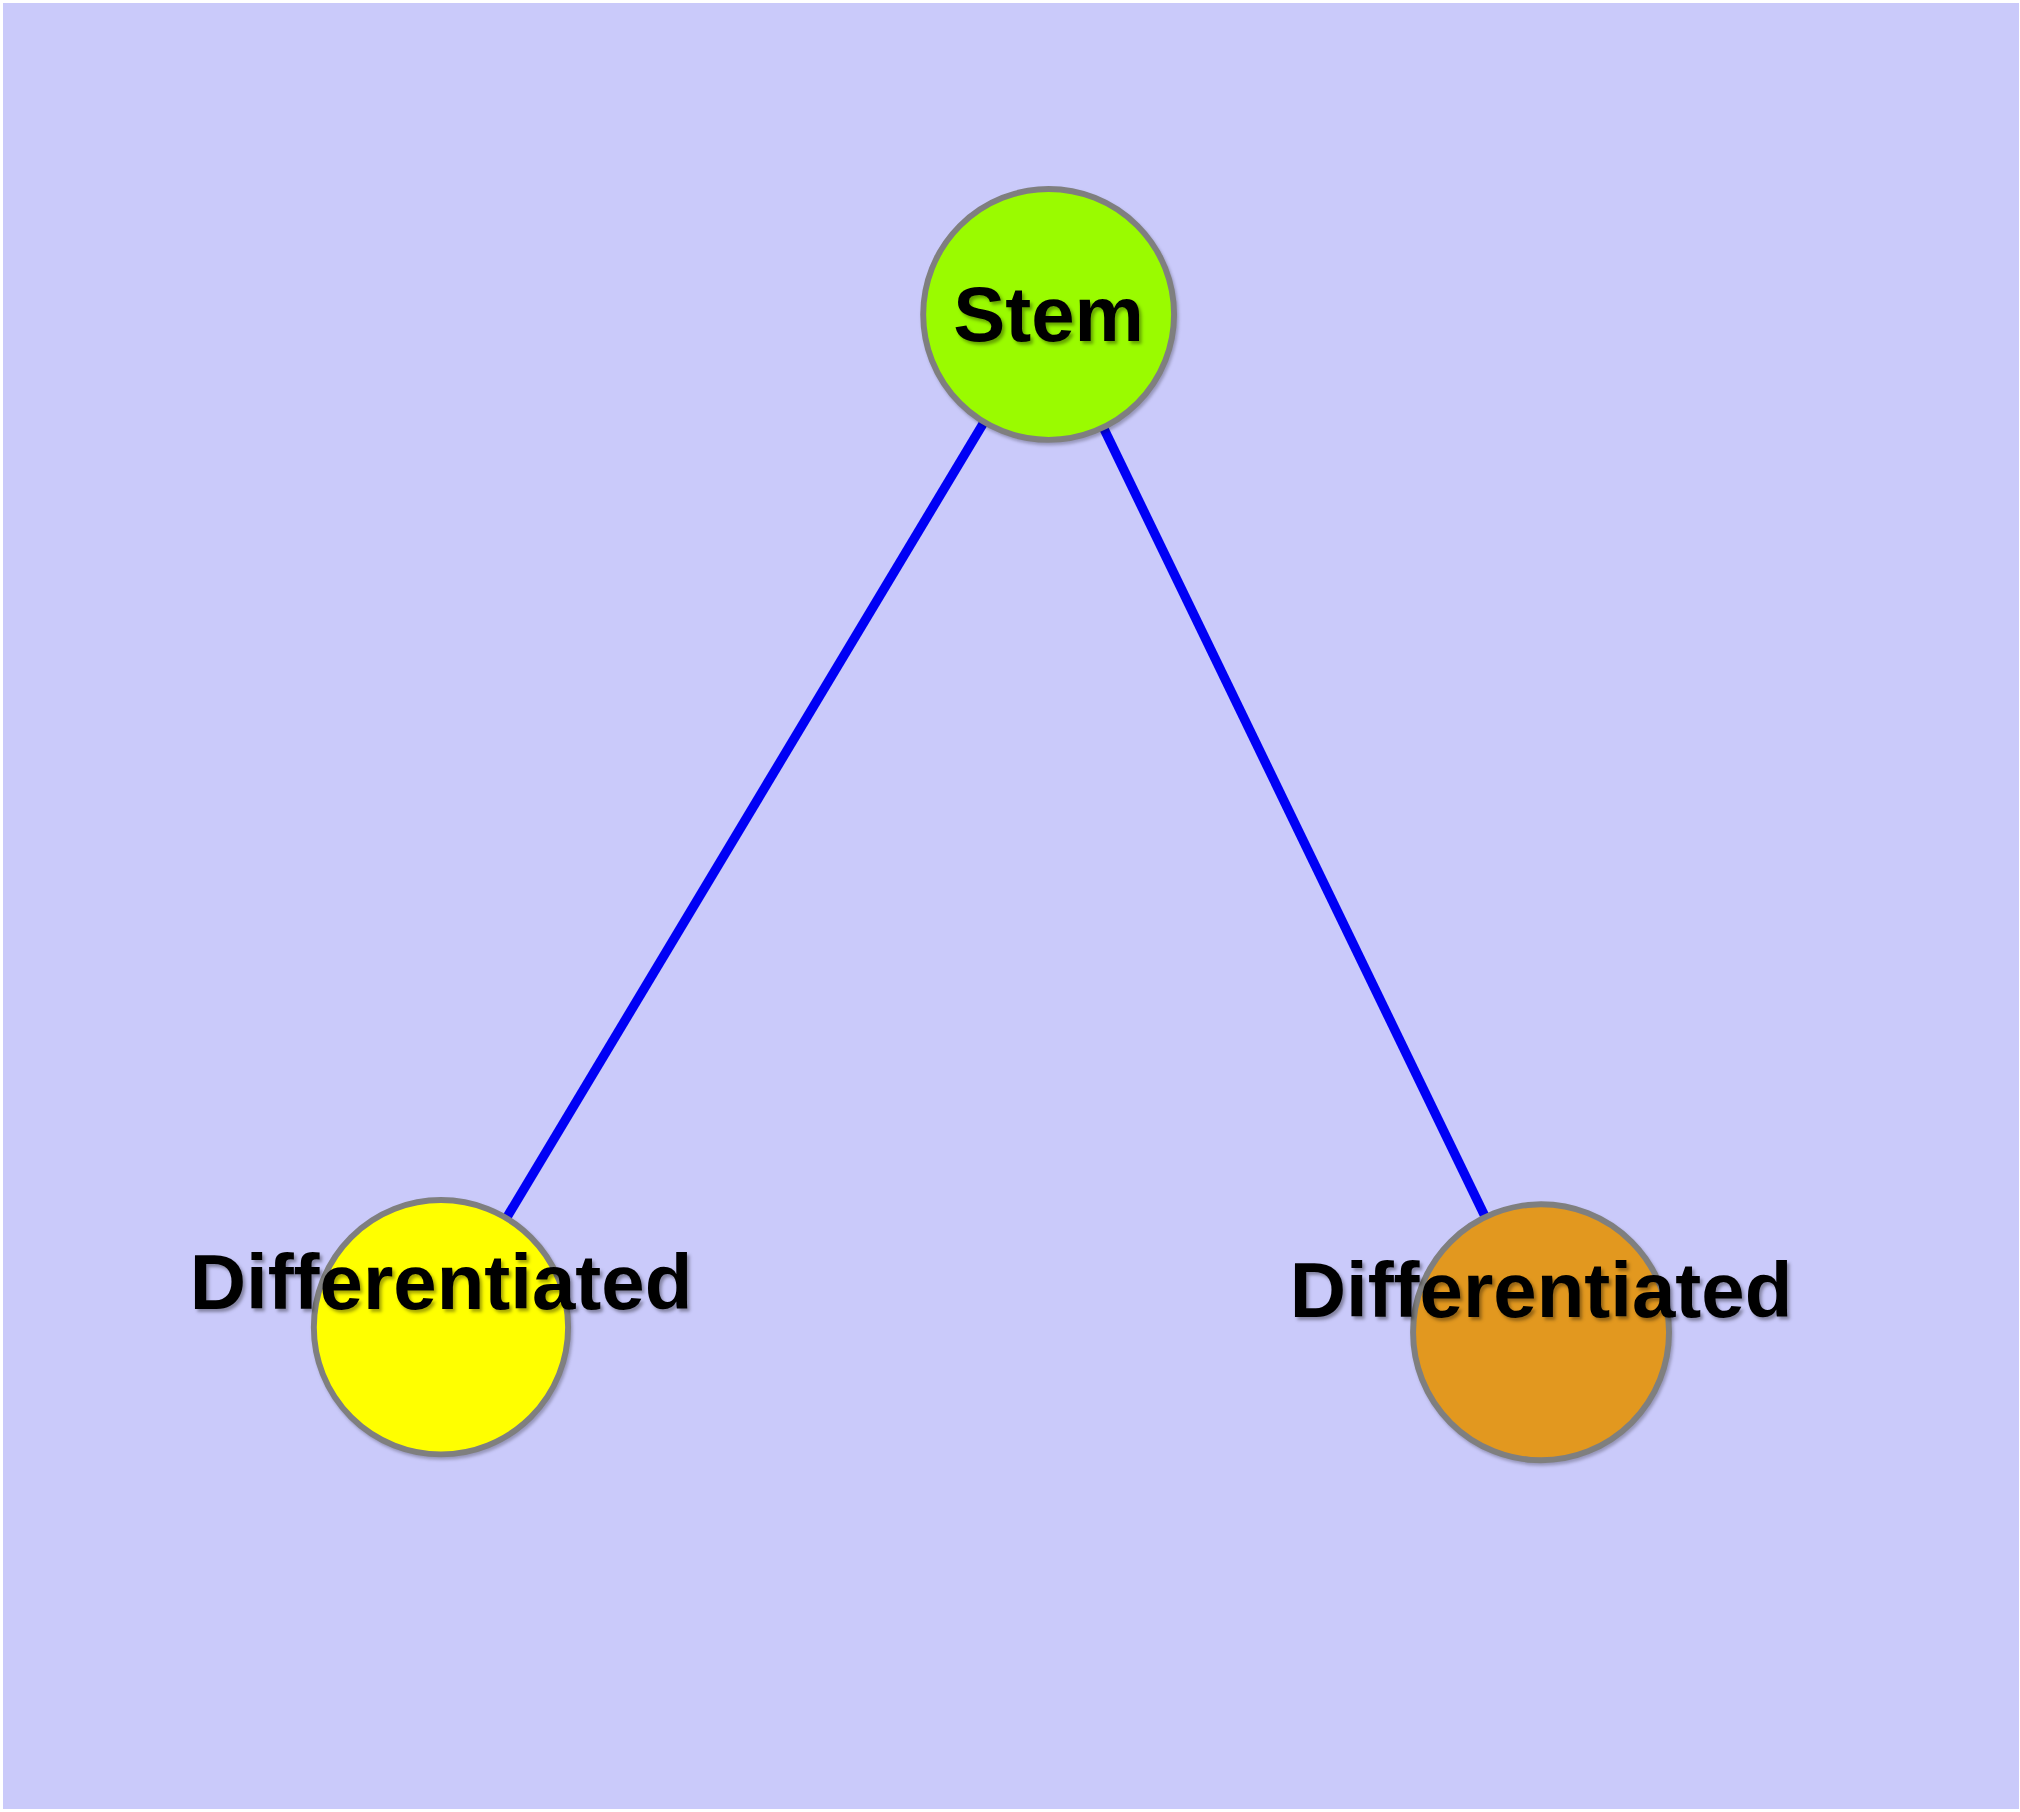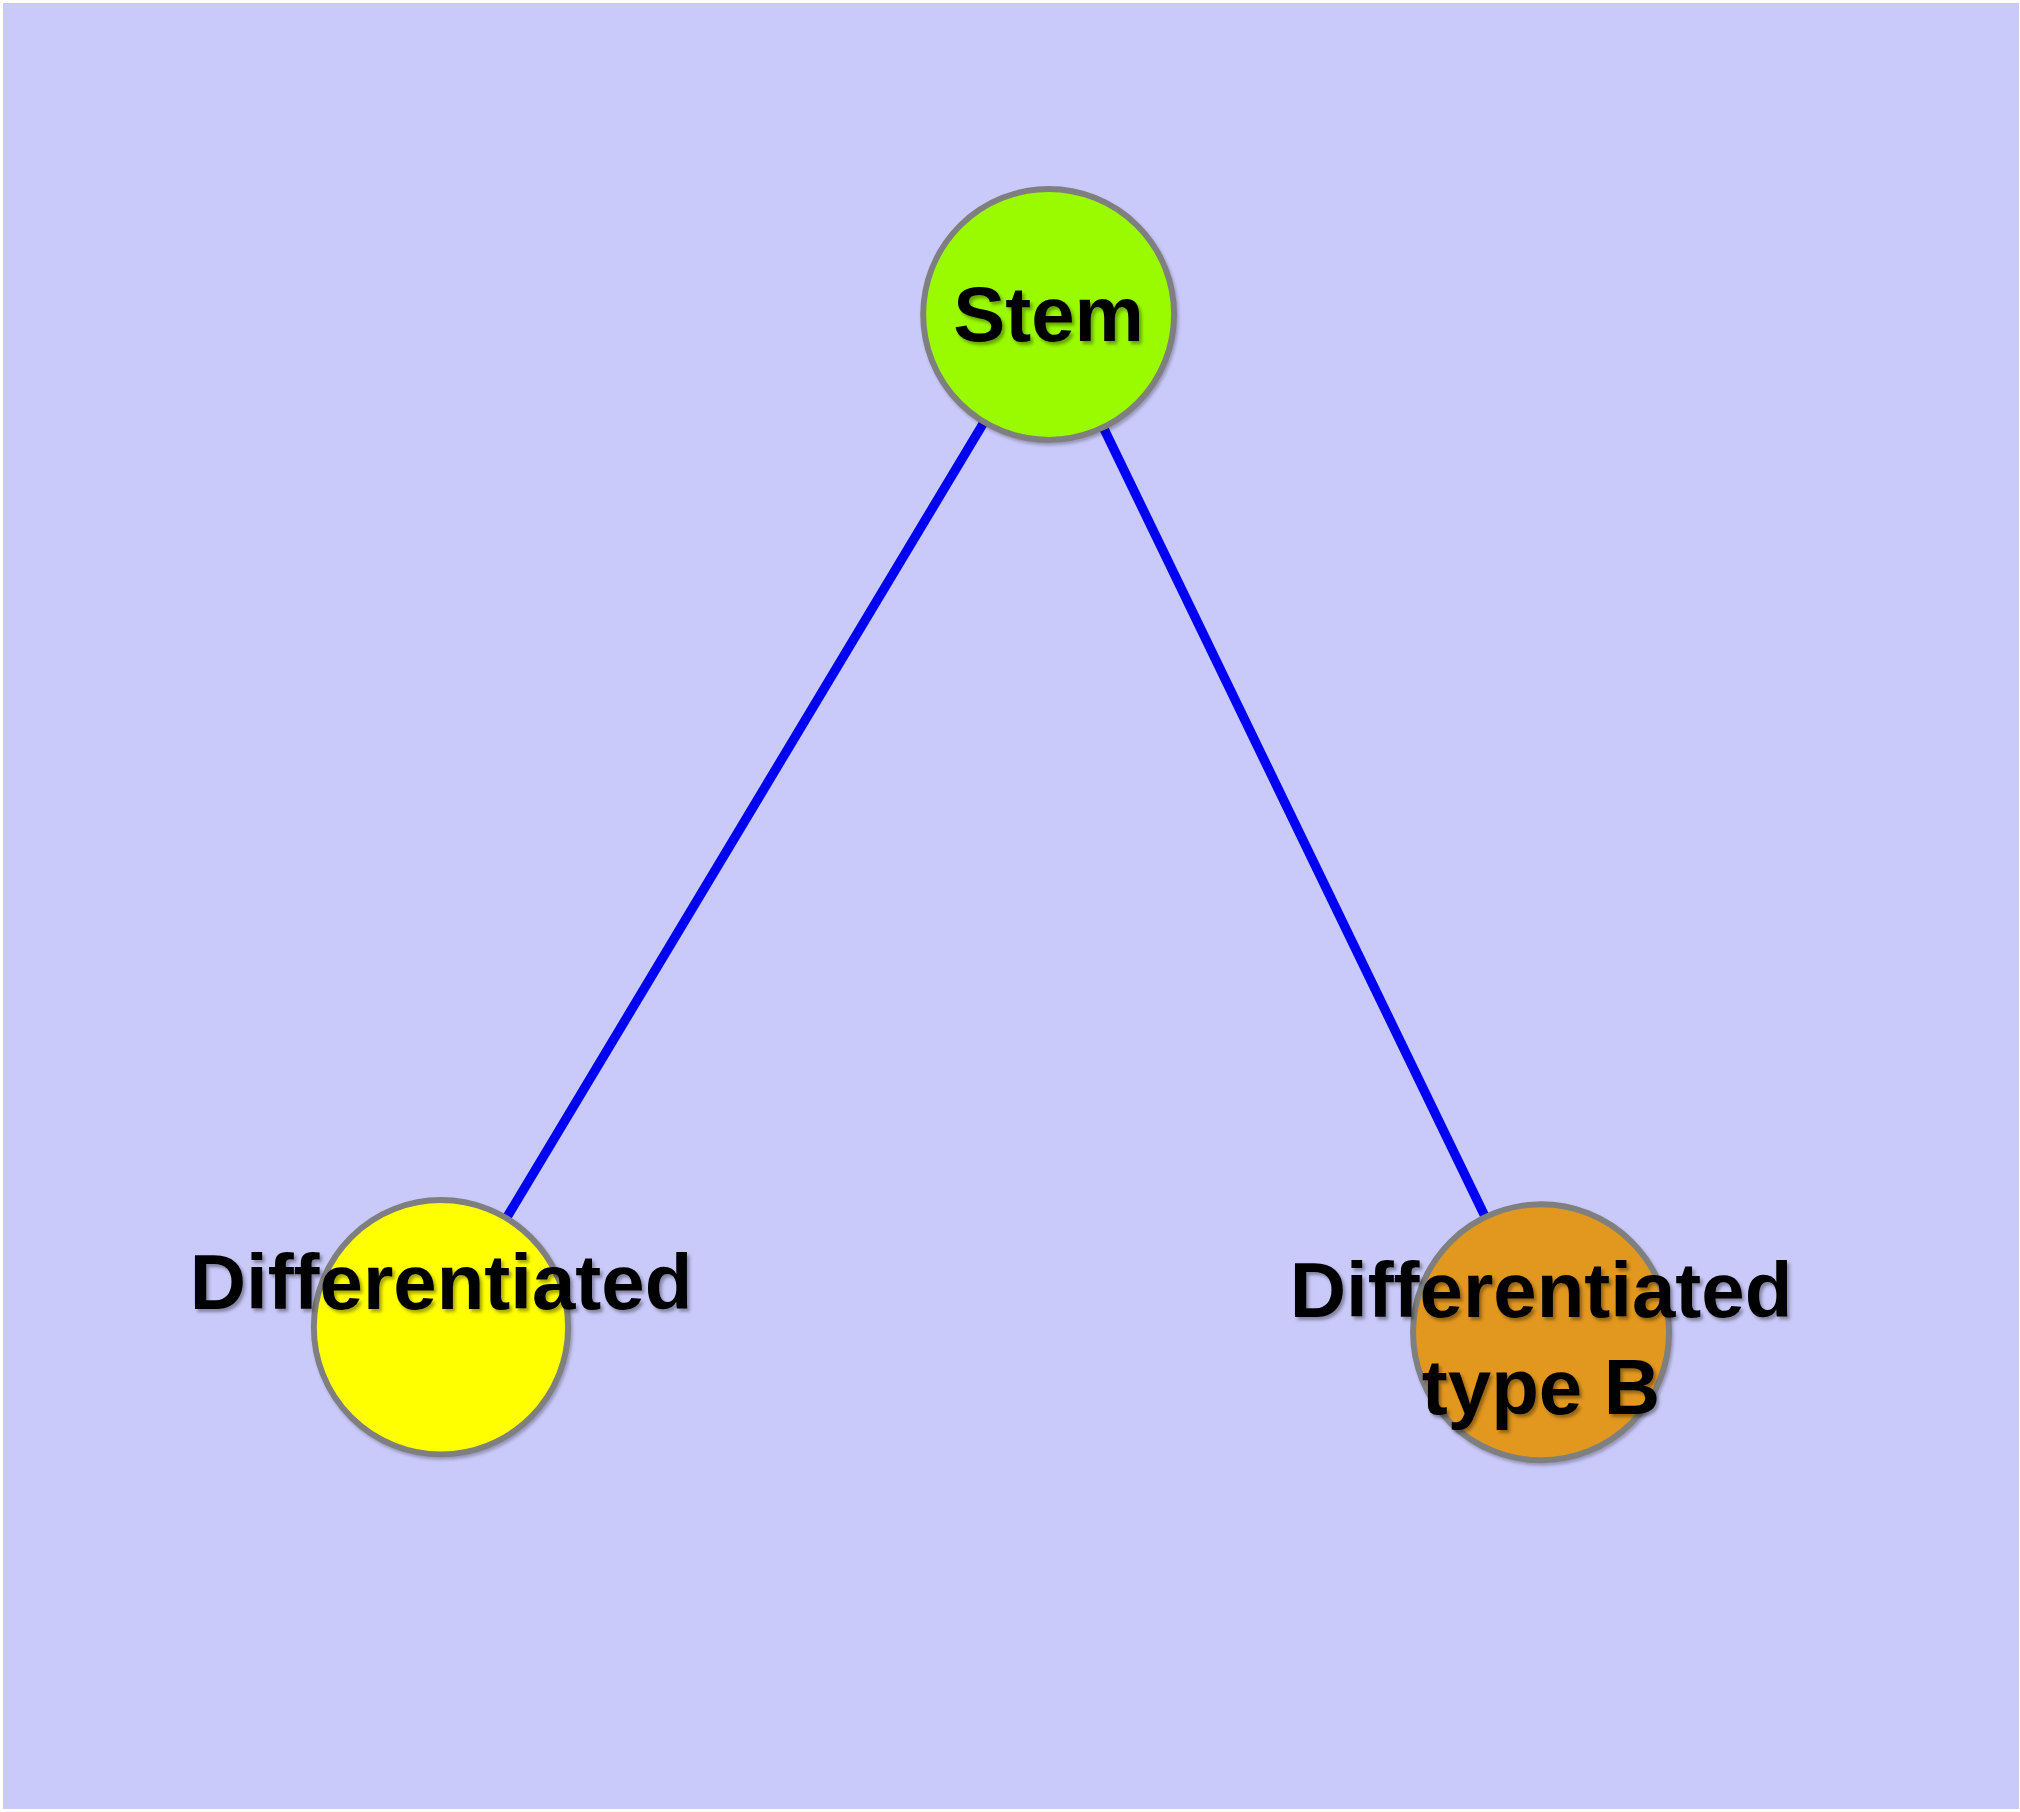--- a/index.html
+++ b/index.html
@@ -76,17 +76,16 @@
   <div class="label stem-label">
     <span class="ln">Stem</span>
   </div>
 
   <div class="label type-a-label">
     <span class="ln">Differentiated</span>
   </div>
 
   <div class="label type-b-label">
     <span class="ln">Differentiated</span>
-    <span class="ln">type B</span>
   </div>
 
 </div>
 
 
 </body></html>

